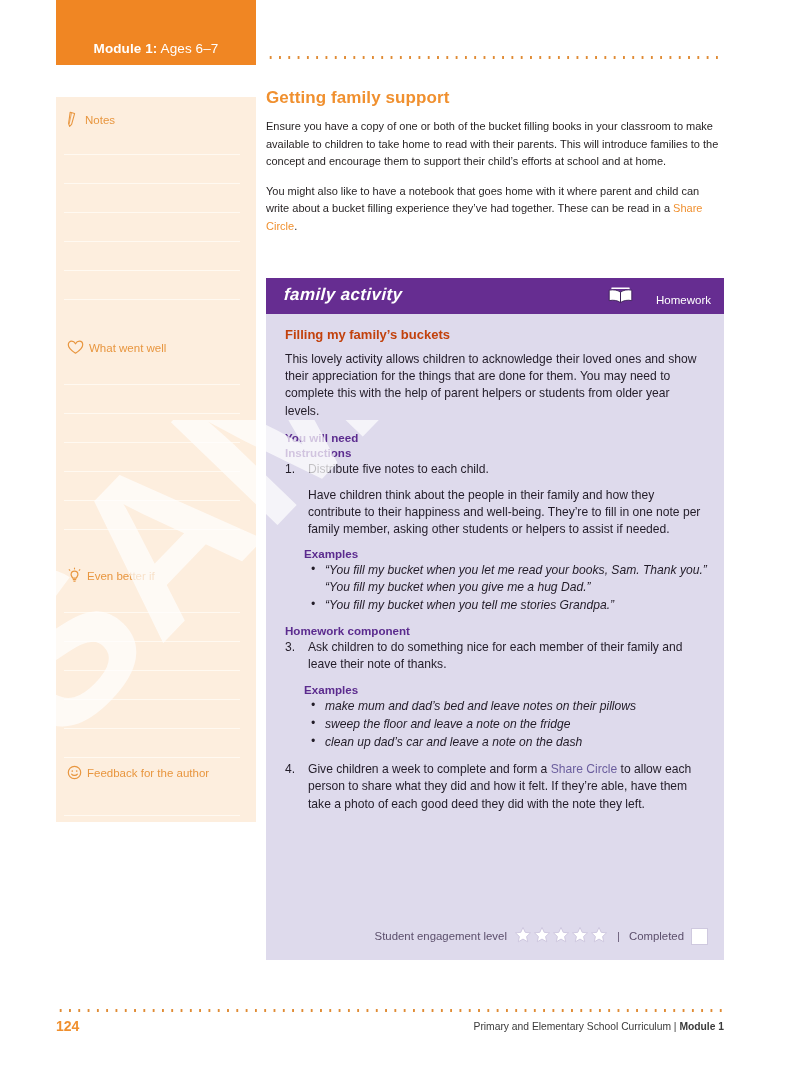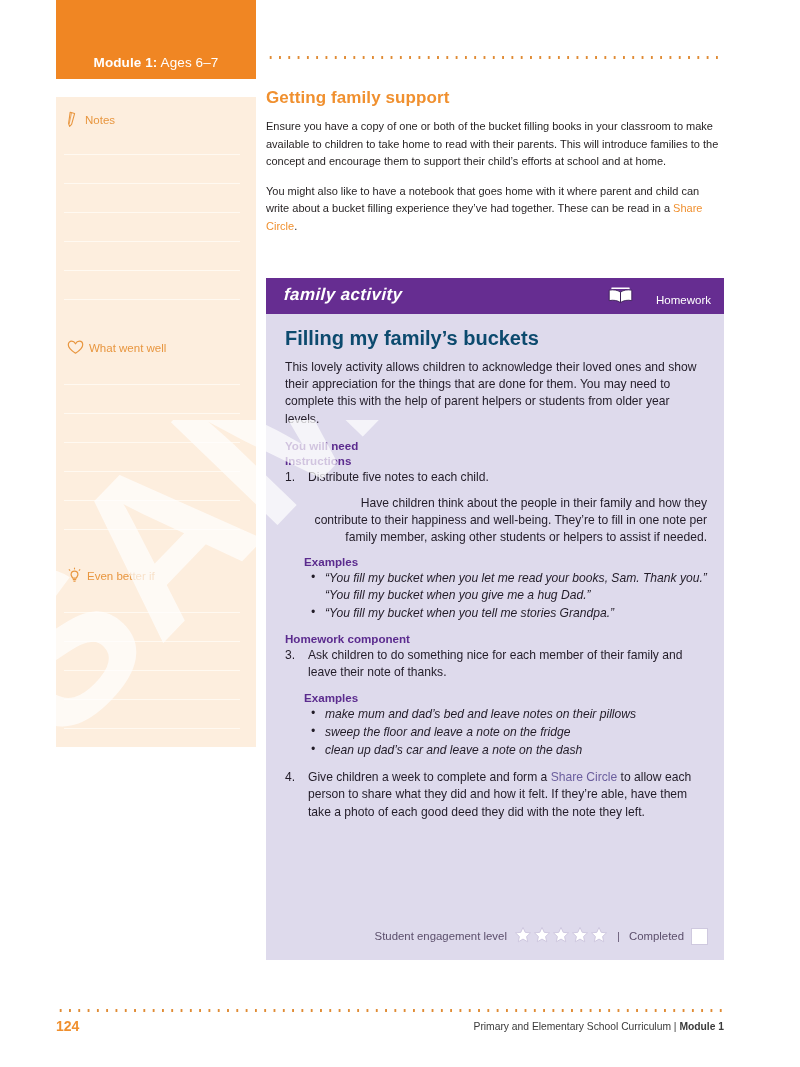--- a/index.html
+++ b/index.html
@@ -17,21 +17,21 @@
     background: #ffffff;
     overflow: hidden;
   }
 
   
   .module-bar {
     position: absolute;
     left: 56px;
     top: 0;
     width: 200px;
-    height: 79px;
+    height: 65px;
     background: #F08623;
     box-sizing: border-box;
   }
   .module-bar-text {
     position: absolute;
     left: 0;
     right: 0;
     bottom: 9px;
     text-align: center;
     color: #ffffff;
@@ -51,21 +51,21 @@
     background-size: 9.3px 3px;
     background-repeat: repeat-x;
   }
 
   
   .sidebar {
     position: absolute;
     left: 56px;
     top: 97px;
     width: 200px;
-    height: 650px;
+    height: 725px;
     background: #FDEEDE;
     overflow: hidden;
     text-align: right;
   }
   .rule-line {
     position: absolute;
     left: 8px;
     width: 176px;
     height: 1px;
     background: #FFF9F1;
@@ -137,22 +137,22 @@
     display: flex;
     align-items: flex-end;
     gap: 22px;
     color: #ffffff;
     font-size: 11.5px;
   }
   .activity-body {
     padding: 13px 17px 0 19px;
   }
   .activity-h2 {
-    color: #0c4a6e;
-    font-size: 20px;
+    color: #c2410c;
+    font-size: 13px;
     font-weight: bold;
     margin: 0 0 9px 0;
   }
   .activity-p {
     color: #221C28;
     font-size: 12.1px;
     line-height: 17.2px;
     margin: 0 0 11px 0;
   }
   .sub-head {
@@ -195,21 +195,20 @@
     top: 0;
     width: 17px;
     text-align: left;
   }
   .sub-block { margin-left: 23px; }
   .sub-block p {
     color: #221C28;
     font-size: 12.1px;
     line-height: 17.2px;
     margin: 0 0 8px 0;
-    text-align: right;
   }
   ul.bullets.nested { padding-left: 26px; margin-bottom: 10px; }
 
   
   .engagement-row {
     position: absolute;
     right: 16px;
     bottom: 14px;
     display: flex;
     align-items: center;

